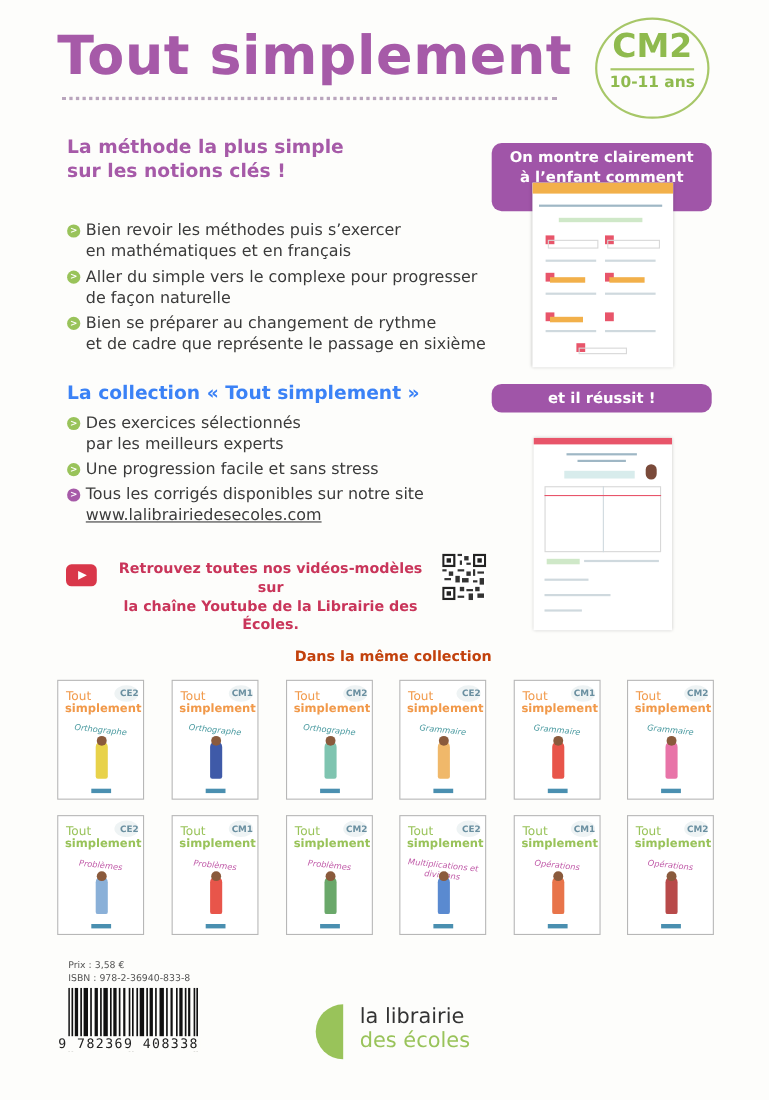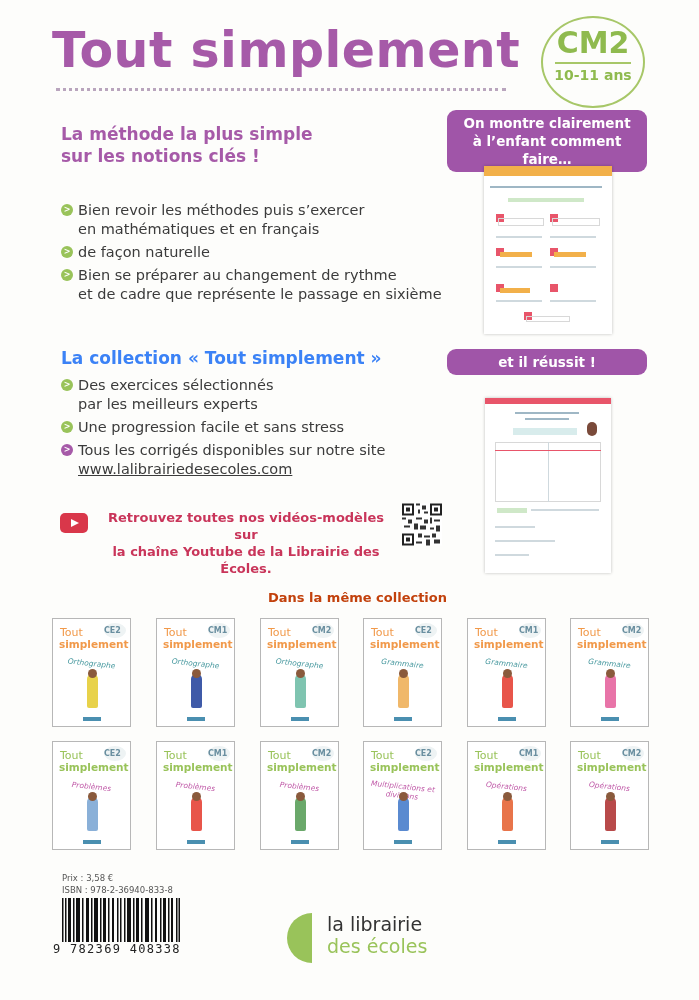--- a/index.html
+++ b/index.html
@@ -18,21 +18,21 @@
   .list li { position: relative; padding-left: 17px; margin-bottom: 4px; }
   .bullet { position: absolute; left: 0; top: 3px; width: 12px; height: 12px; border-radius: 50%; color: #fff; font-size: 8px; line-height: 12px; text-align: center; font-weight: bold; }
   .bullet.green { background: #99c35a; }
   .bullet.purple { background: #a65aa8; }
   .list1 { top: 201px; }
   .coll-title { position: absolute; left: 61px; top: 348px; font-size: 17px; font-weight: bold; color: #3b82f6; }
   .list2 { top: 376px; }
   .link { text-decoration: underline; color: #3b3b3b; }
 
   .pill { position: absolute; left: 447px; width: 200px; background: #a055a8; color: #fff; font-weight: bold; font-size: 13.5px; text-align: center; border-radius: 9px; line-height: 18px; padding: 4px 6px; }
-  .pill1 { top: 110px; }
+  .pill1 { top: 130px; }
   .pill2 { top: 349px; }
 
   .sample { position: absolute; background: #fff; box-shadow: 0 0 3px rgba(0,0,0,0.25); overflow: hidden; }
   .sample1 { left: 484px; top: 166px; width: 128px; height: 168px; }
   .sample2 { left: 485px; top: 398px; width: 126px; height: 175px; }
   .s-band { height: 10px; background: #f2b04a; }
   .s-band.red { background: #e8556a; height: 6px; }
   .s-line { position: absolute; height: 2px; background: #cfd9de; }
   .s-box { position: absolute; border: 1px solid #d8d8d8; }
   .s-orange { position: absolute; height: 5px; background: #f2b04a; }
@@ -42,21 +42,21 @@
   .yt { position: absolute; left: 60px; top: 513px; width: 28px; height: 20px; background: #d9374a; border-radius: 5px; }
   .yt::after { content: ""; position: absolute; left: 11px; top: 6px; border-left: 8px solid #fff; border-top: 4px solid transparent; border-bottom: 4px solid transparent; }
   .yt-text { position: absolute; left: 96px; top: 509px; width: 300px; text-align: center; font-size: 13px; font-weight: bold; color: #c9355a; line-height: 17px; }
   .qr { position: absolute; left: 402px; top: 503px; width: 40px; height: 43px; }
 
   .same { position: absolute; left: 268px; top: 590px; font-size: 13px; font-weight: bold; color: #c2410c; }
 
   .cover { position: absolute; width: 79px; height: 109px; background: #fff; border: 1px solid #b7b7b7; }
   .cv-t1 { position: absolute; left: 7px; top: 8px; font-size: 11px; font-weight: normal; line-height: 1; }
   .cv-t2 { position: absolute; left: 6px; top: 20px; font-size: 10.5px; font-weight: bold; line-height: 1; }
-  .cv-lvl { position: absolute; right: 4px; top: 4px; font-size: 8px; font-weight: bold; color: #6a8fa0; width: 22px; height: 15px; border-radius: 50%; background: #eef3f4; text-align: left; line-height: 15px; }
+  .cv-lvl { position: absolute; right: 4px; top: 4px; font-size: 8px; font-weight: bold; color: #6a8fa0; width: 22px; height: 15px; border-radius: 50%; background: #eef3f4; text-align: right; line-height: 15px; }
   .cv-sub { position: absolute; left: 0; width: 100%; top: 40px; text-align: center; font-size: 7.5px; font-style: italic; transform: rotate(6deg); }
   .cv-kid { position: absolute; left: 34px; top: 55px; width: 11px; height: 34px; border-radius: 5px 5px 2px 2px; }
   .cv-head { position: absolute; left: 35px; top: 50px; width: 9px; height: 9px; border-radius: 50%; background: #8a5a3c; }
   .cv-logo { position: absolute; left: 30px; top: 98px; width: 18px; height: 4px; background: #4a8fb0; }
   .orange { color: #f1994a; }
   .green-c { color: #99c35a; }
 
   .prix { position: absolute; left: 62px; top: 872px; font-size: 8.5px; color: #555; line-height: 12px; }
   .barcode { position: absolute; left: 62px; top: 898px; width: 118px; height: 58px; }
   .bc-num { position: absolute; left: 52px; top: 942px; font-family: "DejaVu Sans Mono", monospace; font-size: 12px; color: #222; letter-spacing: 1.3px; background: #fdfdfb; padding: 0 1px; }
@@ -82,20 +82,21 @@
 </div>
 
 <ul class="list list1">
   <li>
     <span class="bullet green">&gt;</span>
     <div>Bien revoir les méthodes puis s’exercer</div>
     <div>en mathématiques et en français</div>
   </li>
   <li>
     <span class="bullet green">&gt;</span>
+    <div>Aller du simple vers le complexe pour progresser</div>
     <div>de façon naturelle</div>
   </li>
   <li>
     <span class="bullet green">&gt;</span>
     <div>Bien se préparer au changement de rythme</div>
     <div>et de cadre que représente le passage en sixième</div>
   </li>
 </ul>
 
 <div class="coll-title">La collection « Tout simplement »</div>

